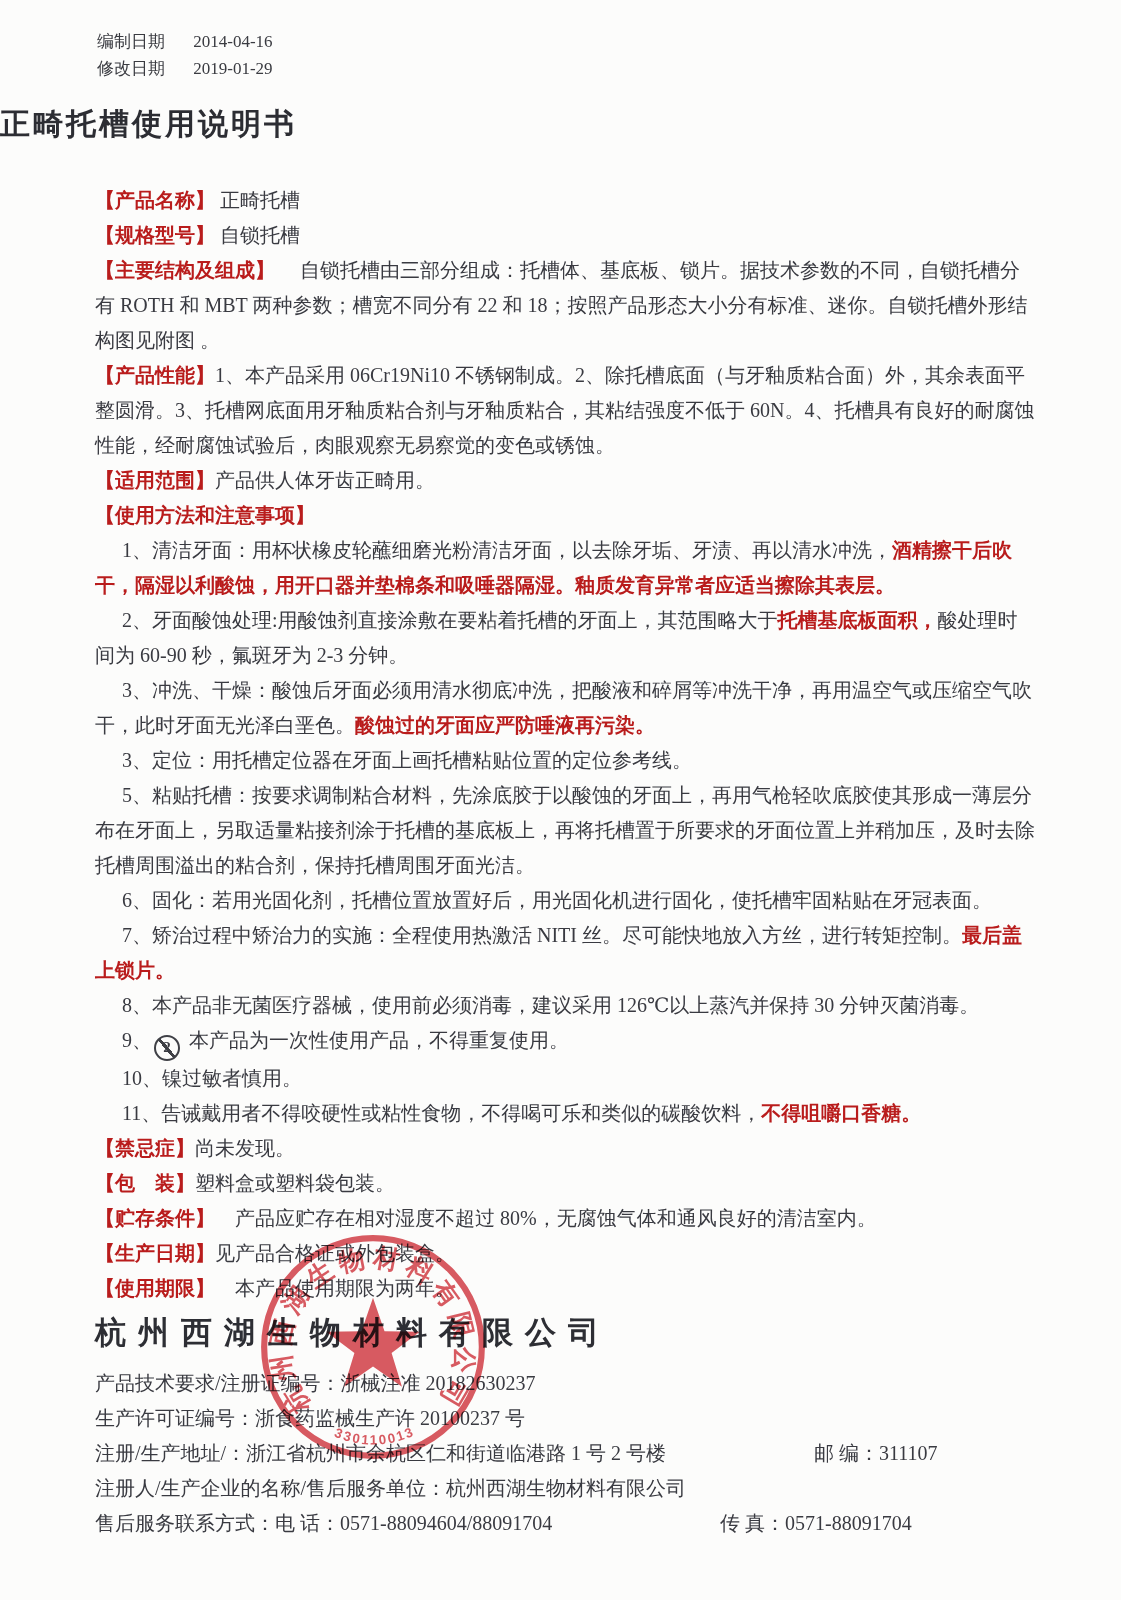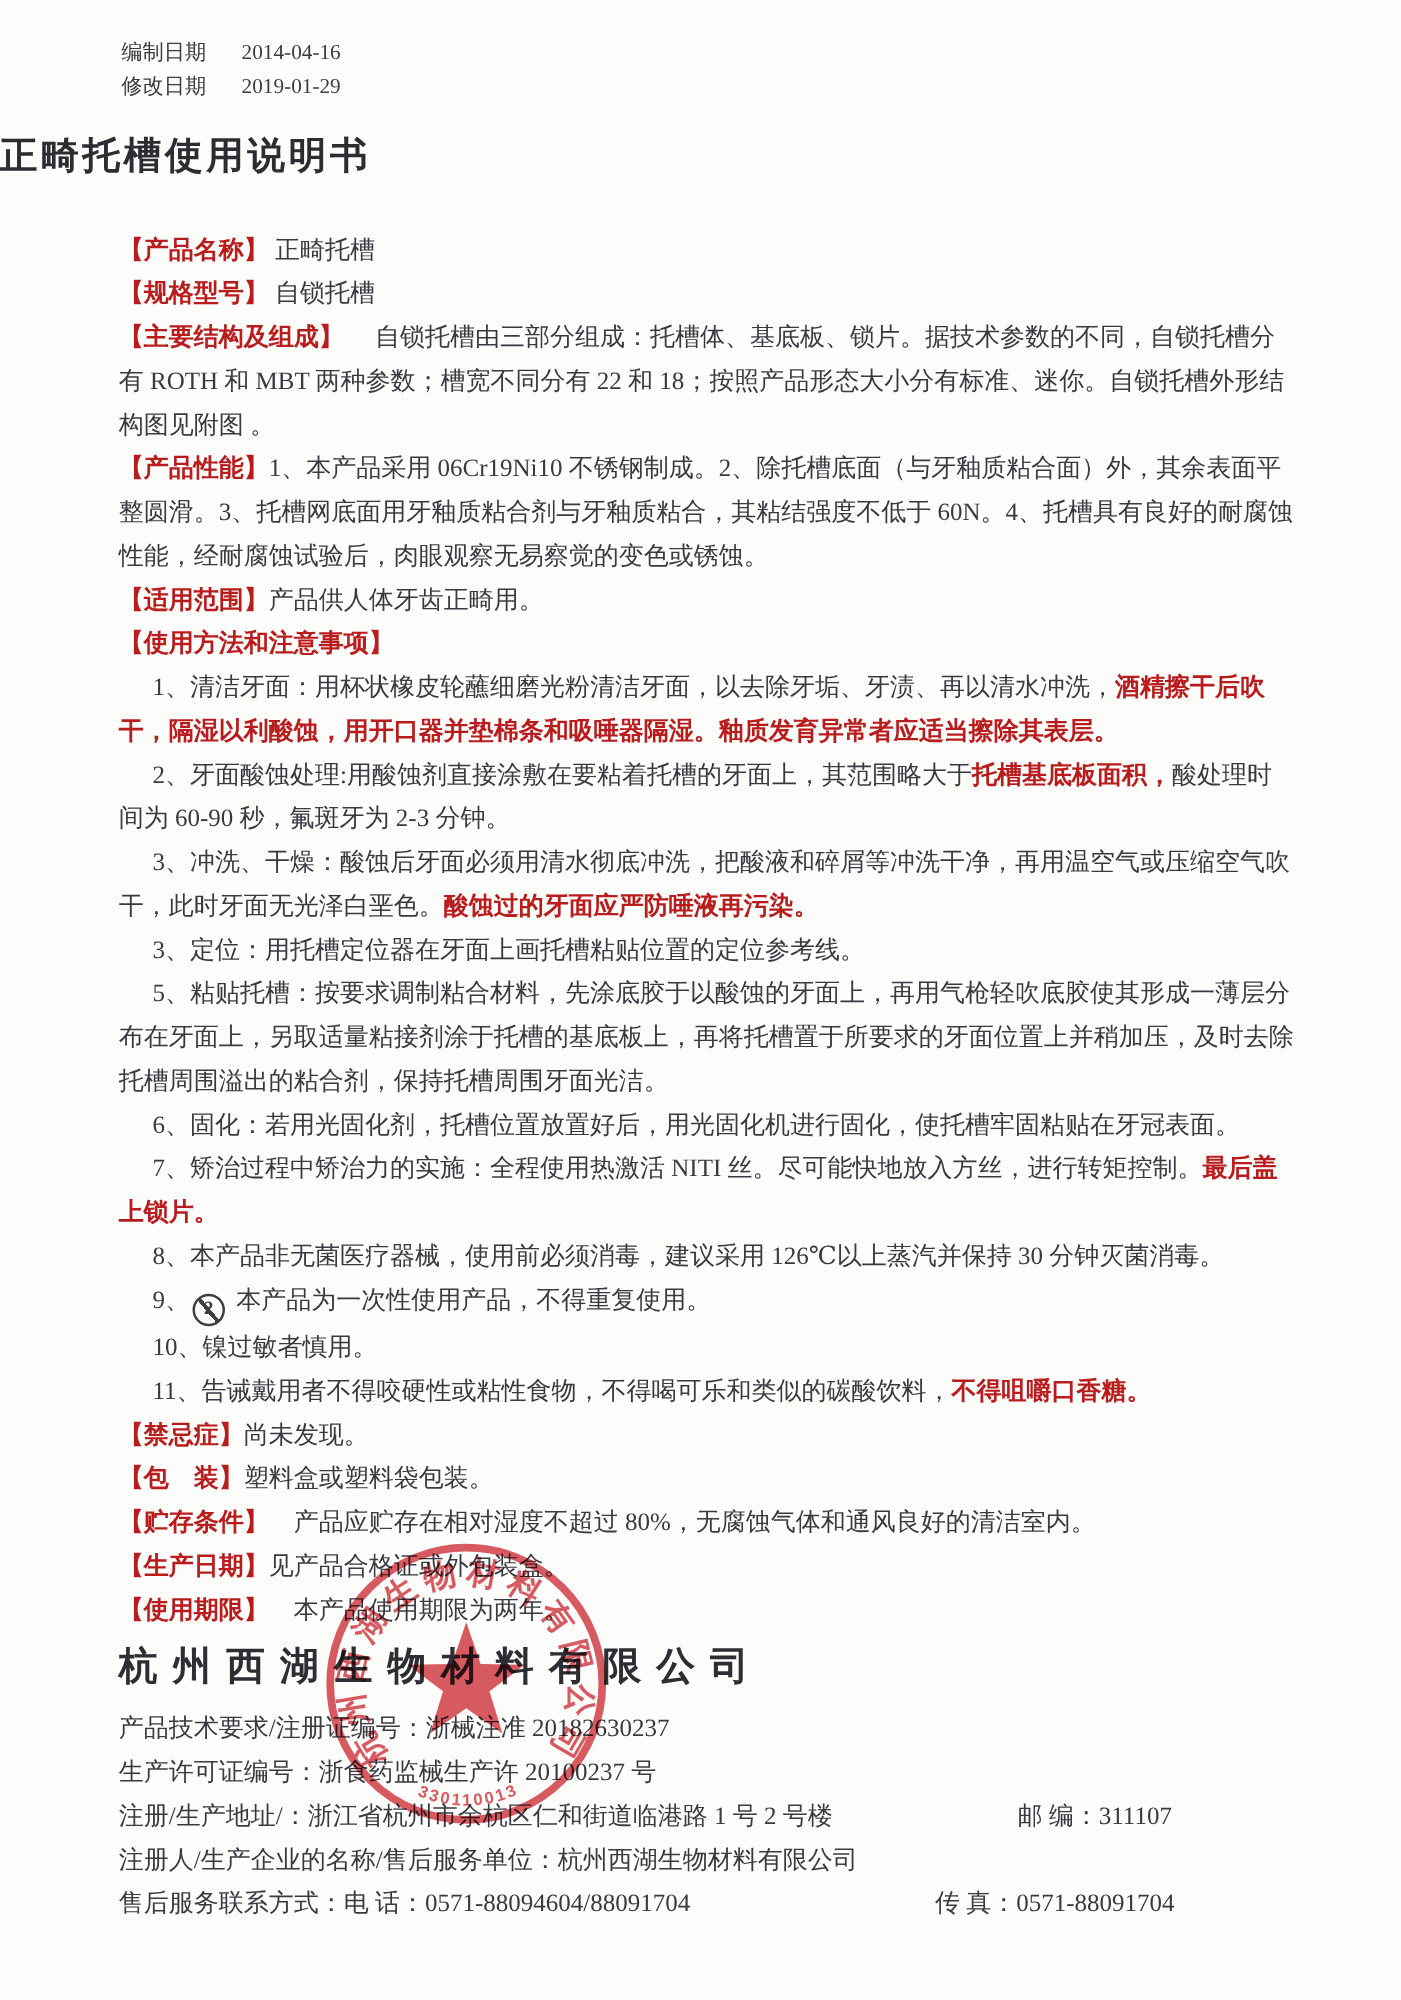--- a/index.html
+++ b/index.html
@@ -51,21 +51,21 @@
     margin-top:4px;
     font-size:31px;font-weight:700;
     letter-spacing:12px;
     line-height:46px;
     color:#2d2e34;
     white-space:nowrap;
   }
   .footer{margin-top:10px;}
   .footer p{position:relative;line-height:35px;}
   .abs-right-postal{position:absolute;left:695px;top:0;margin-left:24px;}
-  .abs-right-fax{position:absolute;left:625px;top:0;margin-left:28px;}
+  .abs-right-fax{position:absolute;left:625px;top:0;}
   .stamp{
     position:absolute;left:258px;top:1232px;
     width:230px;height:230px;
     opacity:0.88;
     mix-blend-mode:multiply;
     pointer-events:none;
   }
   .seal-red{fill:#d5444c;}
   .seal-ring{fill:none;stroke:#d5444c;stroke-width:6;}
   .seal-text{fill:#d5444c;font-size:25px;letter-spacing:6px;font-weight:700;font-family:"Liberation Serif","DejaVu Serif",serif;}

